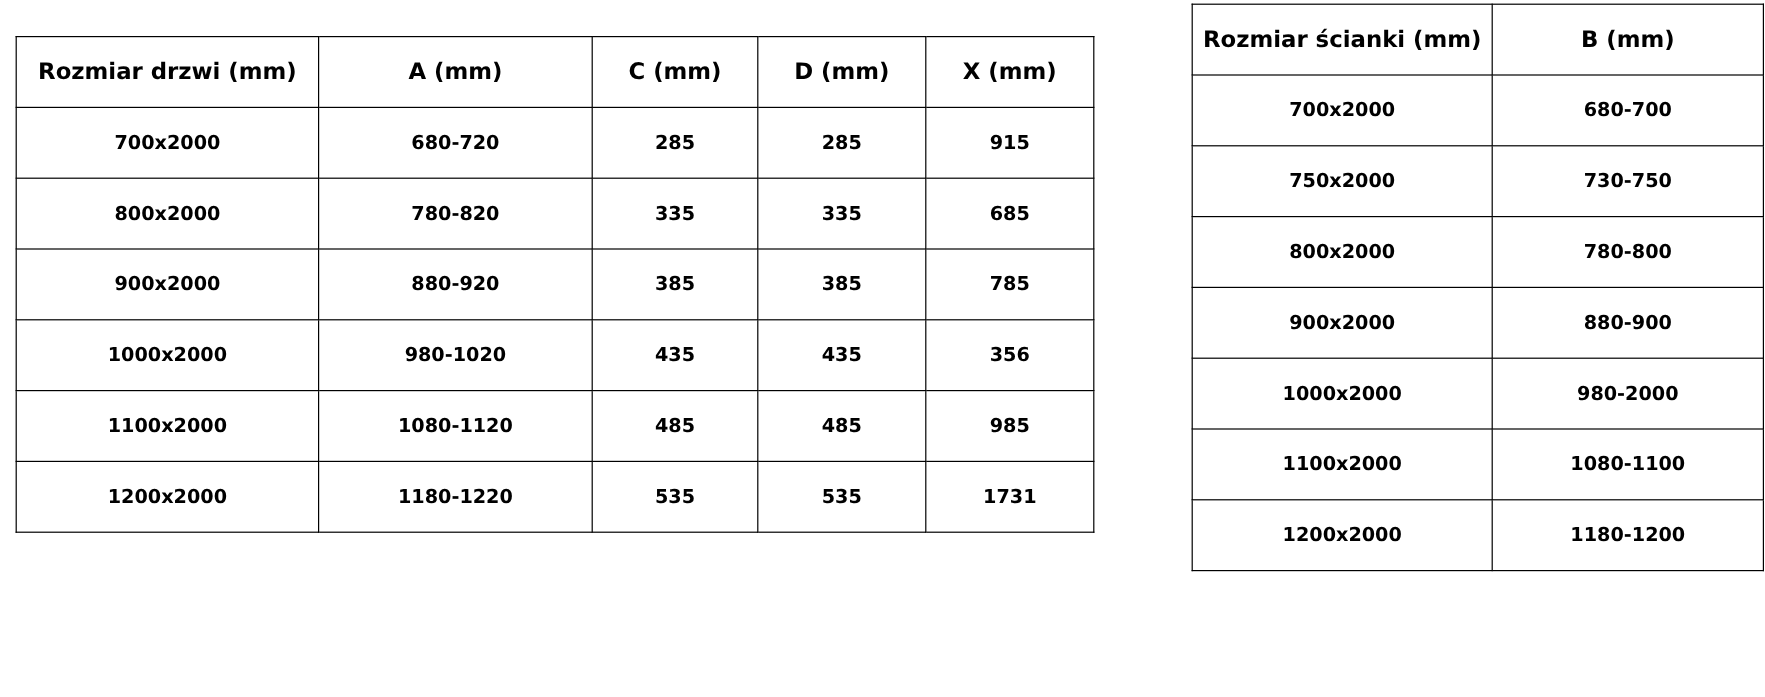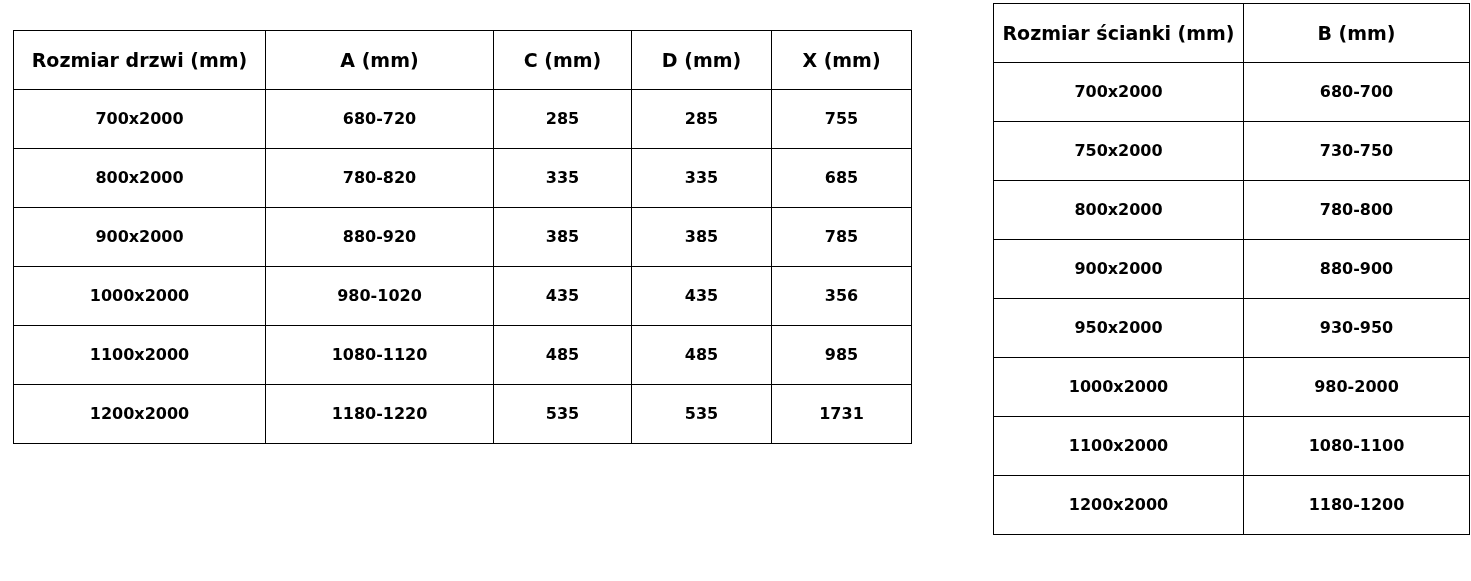--- a/index.html
+++ b/index.html
@@ -86,21 +86,21 @@
         <th>D (mm)</th>
         <th>X (mm)</th>
       </tr>
     </thead>
     <tbody>
       <tr>
         <td>700x2000</td>
         <td>680-720</td>
         <td>285</td>
         <td>285</td>
-        <td>755</td>
+        <td>915</td>
       </tr>
       <tr>
         <td>800x2000</td>
         <td>780-820</td>
         <td>335</td>
         <td>335</td>
         <td>685</td>
       </tr>
       <tr>
         <td>900x2000</td>
@@ -155,24 +155,20 @@
       </tr>
       <tr>
         <td>800x2000</td>
         <td>780-800</td>
       </tr>
       <tr>
         <td>900x2000</td>
         <td>880-900</td>
       </tr>
       <tr>
-        <td>950x2000</td>
-        <td>930-950</td>
-      </tr>
-      <tr>
         <td>1000x2000</td>
         <td>980-2000</td>
       </tr>
       <tr>
         <td>1100x2000</td>
         <td>1080-1100</td>
       </tr>
       <tr>
         <td>1200x2000</td>
         <td>1180-1200</td>

